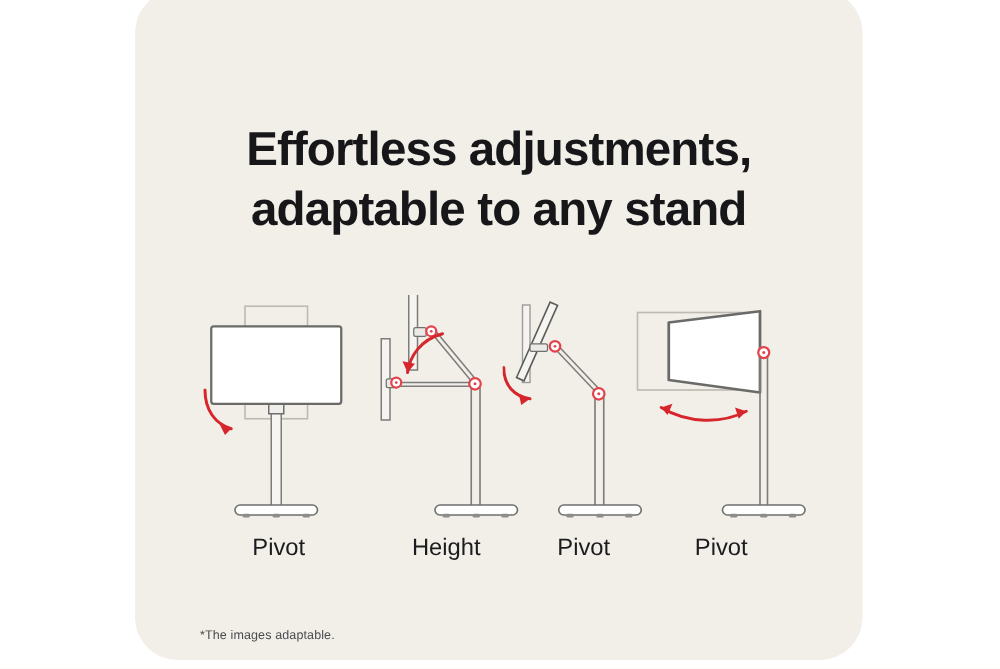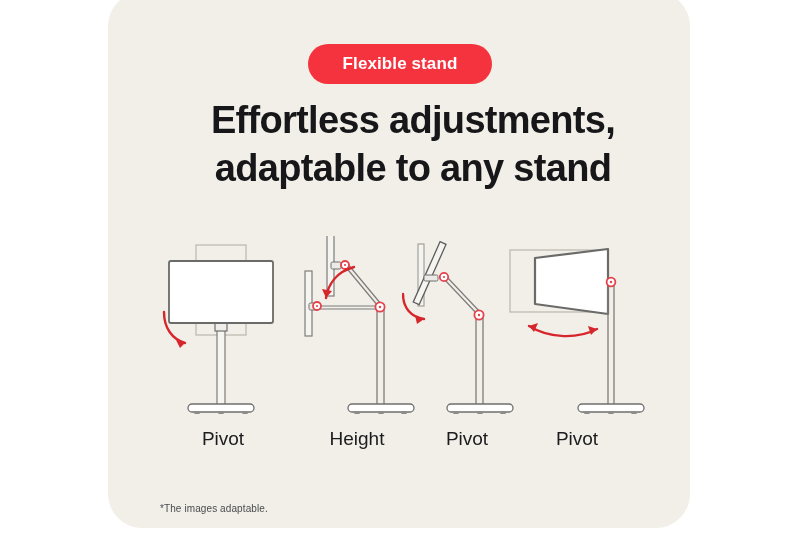--- a/index.html
+++ b/index.html
@@ -37,21 +37,20 @@
   .headline{
     position:absolute;
     left:108px; top:96px;
     width:582px;
     text-align:center;
     color:#17171a;
     font-size:38px;
     font-weight:700;
     line-height:48px;
     letter-spacing:-.7px;
-    padding-left:14px;
   }
   .headline .l2{display:block;}
 
   .figures{
     position:absolute;
     left:150px; top:236px;
     width:500px; height:210px;
   }
   .fig{position:absolute;top:0;width:130px;height:210px;}
   .fig-pivot{left:8px;}
@@ -85,23 +84,20 @@
     letter-spacing:.1px;
   }
 </style>
 </head>
 <body>
 
 <div class="stage">
 
   <div class="card"></div>
 
-  <div class="badge">
-    <span class="badge-label">Flexible stand</span>
-  </div>
 
   <div class="headline">
     <span class="l1">Effortless adjustments,</span>
     <span class="l2">adaptable to any stand</span>
   </div>
 
   <div class="figures">
 
     <div class="fig fig-pivot">
       <svg viewBox="0 0 130 210" xmlns="http://www.w3.org/2000/svg">

